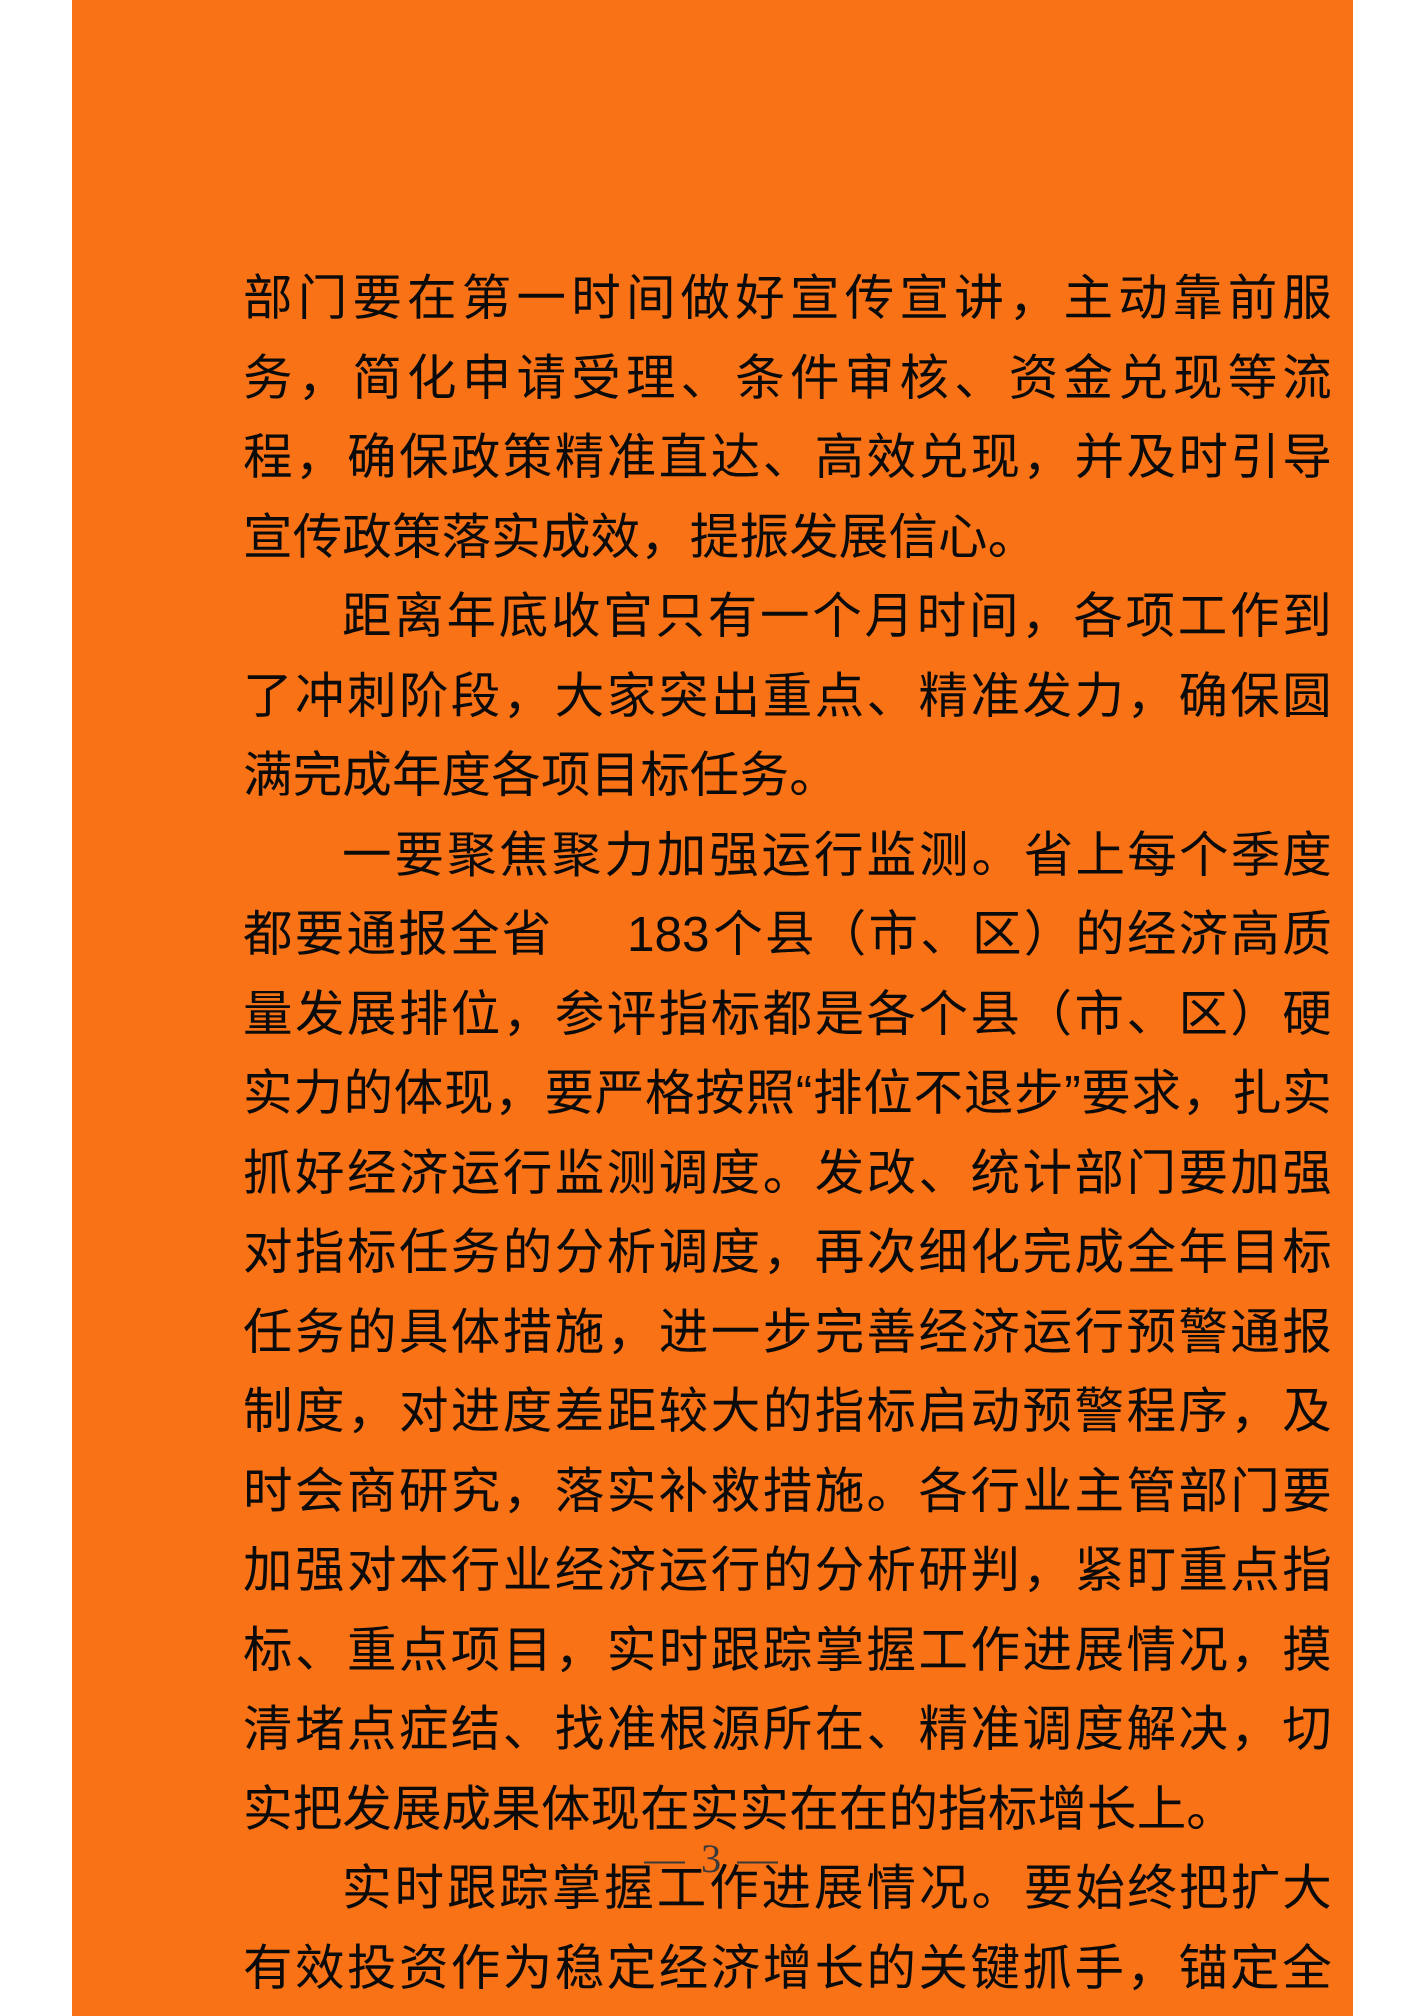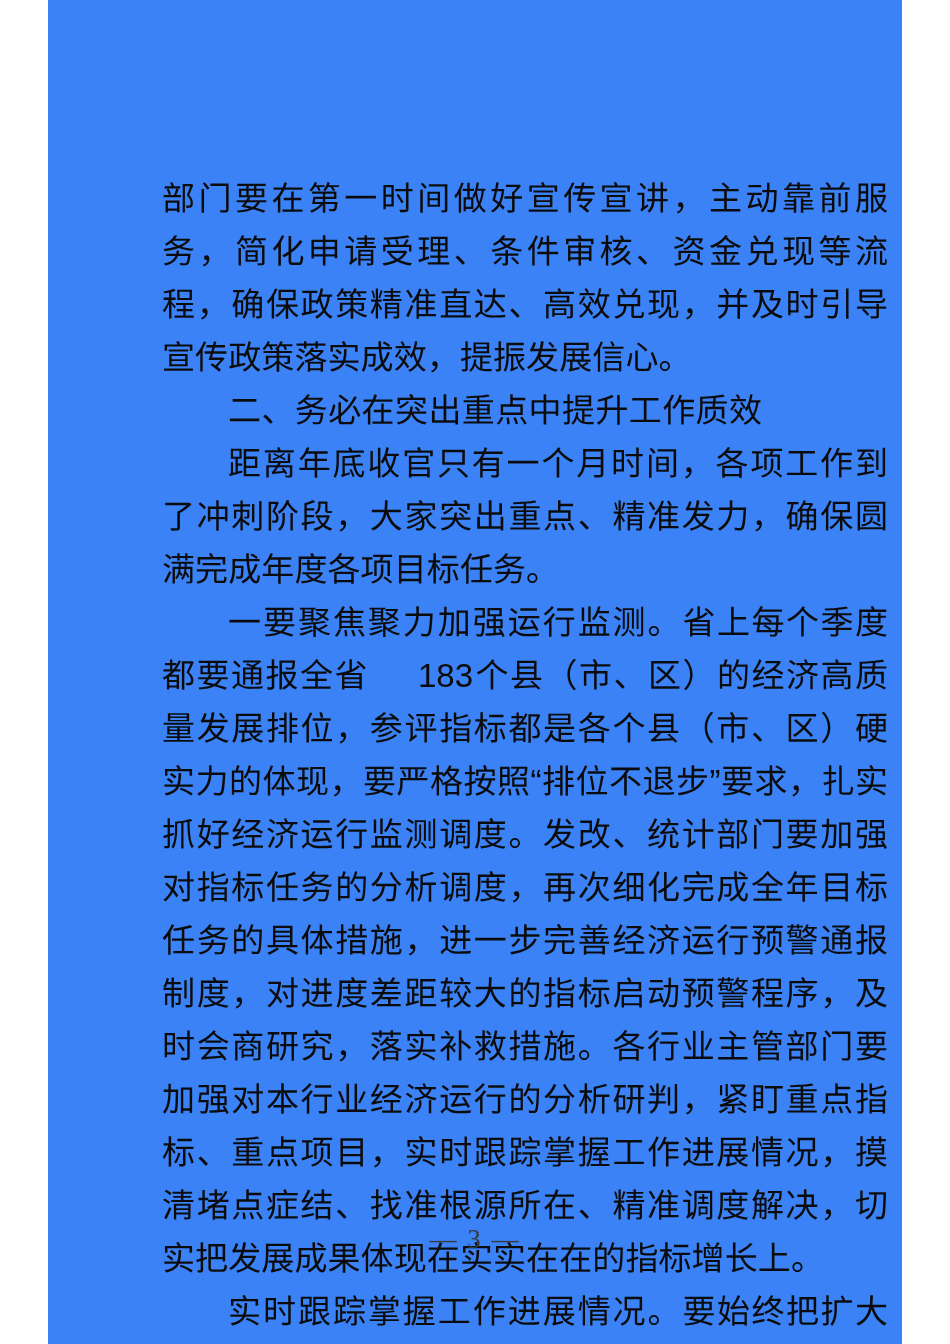--- a/index.html
+++ b/index.html
@@ -6,21 +6,21 @@
   html, body {
     margin: 0;
     padding: 0;
     background: #ffffff;
   }
 
   .page {
     position: relative;
     width: 854px;
     height: 1344px;
-    background: #3b82f6;
+    background: #f97316;
     margin: 0 auto;
     overflow: hidden;
     box-sizing: border-box;
     font-family: "Liberation Sans", "DejaVu Sans", sans-serif;
     color: #0b0b0b;
     -webkit-font-smoothing: antialiased;
   }
 
   .doc-body {
     position: absolute;
@@ -88,23 +88,20 @@
 <body>
 
 <div class="page">
 
   <div class="doc-body">
 
     <p class="para">
       <span>部门要在第一时间做好宣传宣讲，主动靠前服务，简化申请受理、条件审核、资金兑现等流程，确保政策精准直达、高效兑现，并及时引导宣传政策落实成效，提振发展信心。</span>
     </p>
 
-    <h2 class="heading">
-      <span>二、务必在突出重点中提升工作质效</span>
-    </h2>
 
     <p class="para indent">
       <span>距离年底收官只有一个月时间，各项工作到了冲刺阶段，大家突出重点、精准发力，确保圆满完成年度各项目标任务。</span>
     </p>
 
     <p class="para indent">
       <span class="lead">一要聚焦聚力加强运行监测。</span><span>省上每个季度都要通报全省</span><span class="num">183</span><span>个县（市、区）的经济高质量发展排位，参评指标都是各个县（市、区）硬实力的体现，要严格按照“排位不退步”要求，扎实抓好经济运行监测调度。发改、统计部门要加强对指标任务的分析调度，再次细化完成全年目标任务的具体措施，进一步完善经济运行预警通报制度，对进度差距较大的指标启动预警程序，及时会商研究，落实补救措施。各行业主管部门要加强对本行业经济运行的分析研判，紧盯重点指标、重点项目，实时跟踪掌握工作进展情况，摸清堵点症结、找准根源所在、精准调度解决，切实把发展成果体现在实实在在的指标增长上。</span>
     </p>
 
     <p class="para indent">

